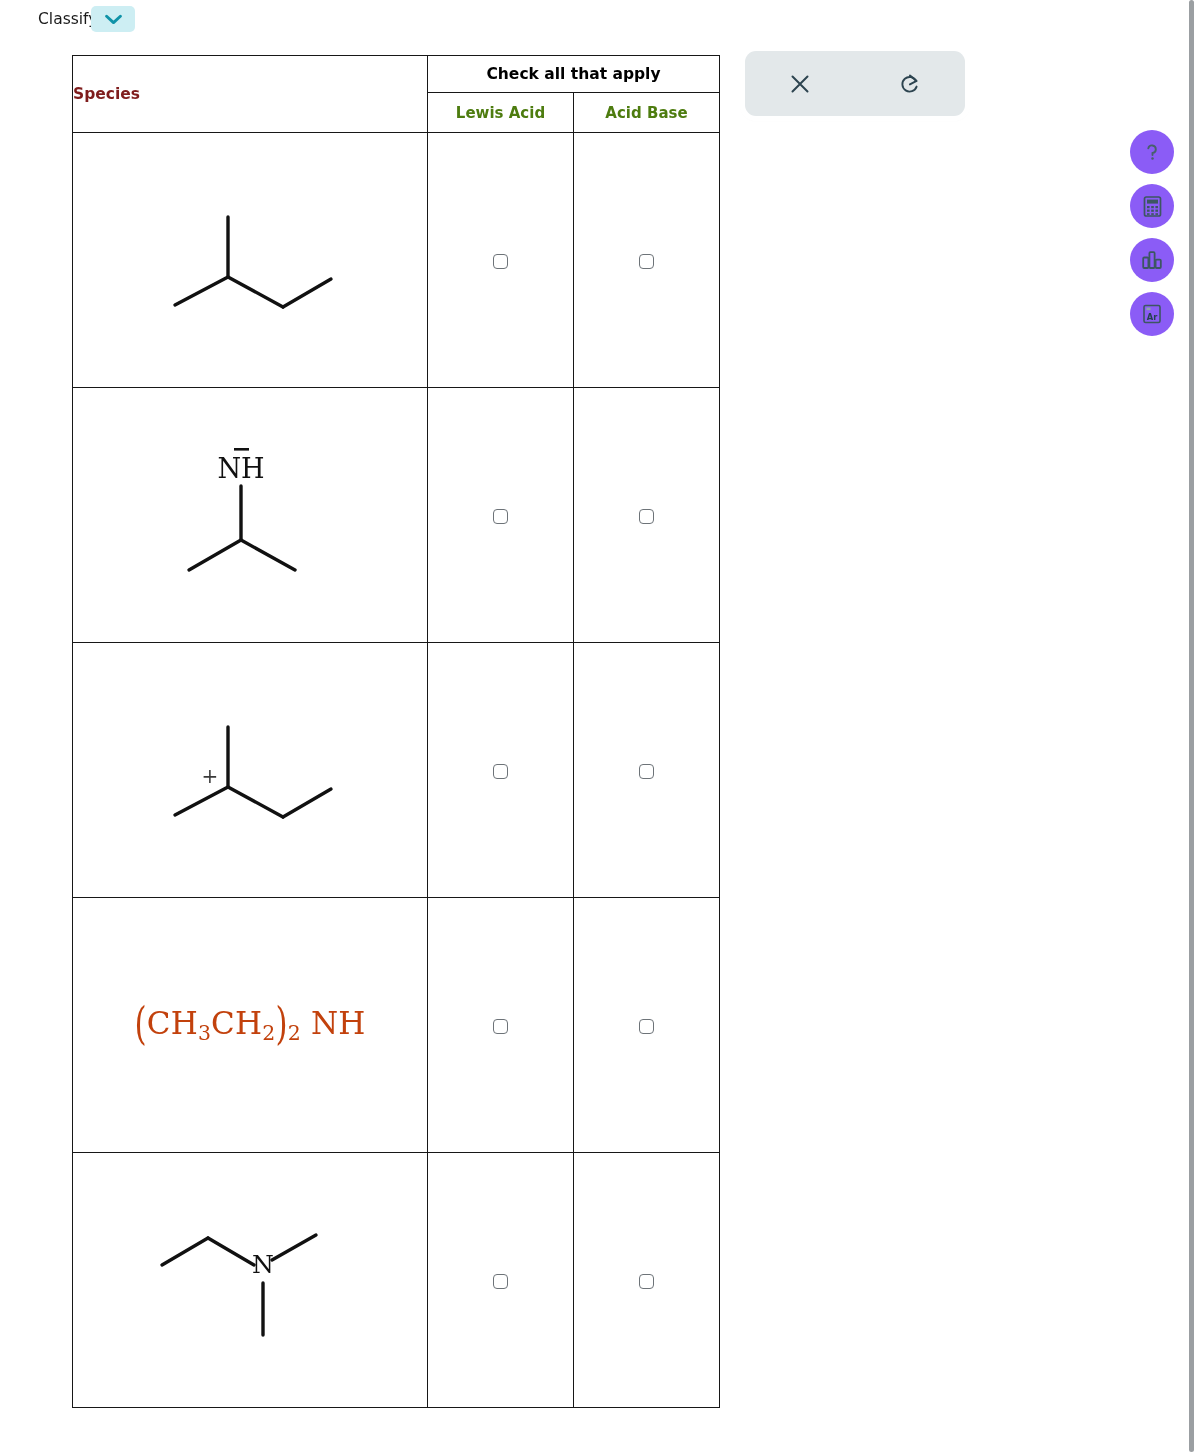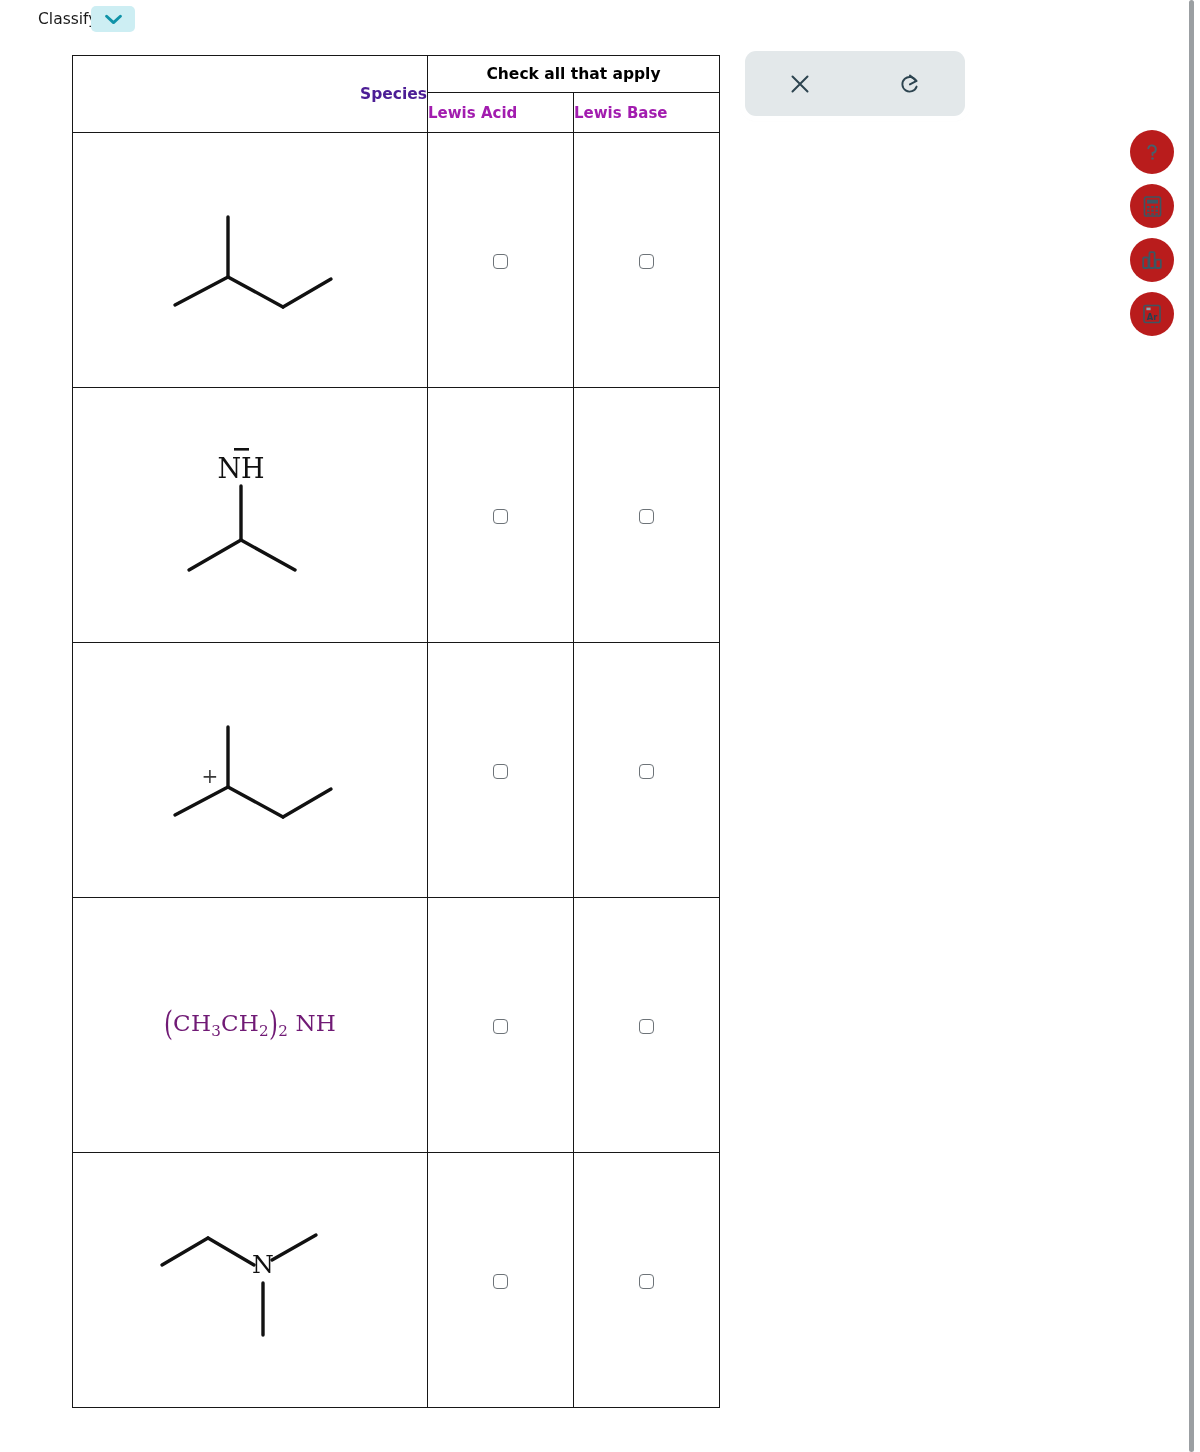--- a/index.html
+++ b/index.html
@@ -53,40 +53,40 @@
     border-collapse: collapse;
     table-layout: fixed;
   }
   .species-table td, .species-table th {
     border: 1.6px solid #171717;
     padding: 0;
     margin: 0;
   }
   .th-species {
     width: 354px;
-    text-align: right;
+    text-align: left;
     font-size: 15.5px;
     font-weight: bold;
-    color: #4c1d95;
+    color: #7f1d1d;
     height: 76px;
     vertical-align: middle;
   }
   .th-checkall {
     text-align: center;
     font-size: 15.5px;
     font-weight: bold;
     color: #000;
     height: 36px;
   }
   .th-sub {
     width: 147px;
-    text-align: left;
+    text-align: center;
     font-size: 15px;
     font-weight: bold;
-    color: #a21caf;
+    color: #4d7c0f;
     height: 38px;
   }
   .cell-species {
     height: 254px;
     vertical-align: middle;
     text-align: center;
   }
   .cell-check {
     vertical-align: middle;
     text-align: center;
@@ -108,22 +108,22 @@
   
   .mol-wrap {
     display: flex;
     align-items: flex-start;
     justify-content: center;
     width: 100%;
   }
   .mol-svg { display:block; }
   .formula {
     font-family: "DejaVu Serif", "Liberation Serif", serif;
-    font-size: 23px;
-    color: #701a75;
+    font-size: 31px;
+    color: #c2410c;
     letter-spacing: 0.2px;
     white-space: nowrap;
   }
   .formula sub {
     font-size: 0.66em;
     vertical-align: -0.30em;
   }
   .paren-big {
     display: inline-block;
     transform: scaleY(1.45);
@@ -165,21 +165,21 @@
     width: 48px;
     display: flex;
     flex-direction: column;
     align-items: center;
     gap: 10px;
   }
   .rail-btn {
     width: 44px;
     height: 44px;
     border-radius: 50%;
-    background: #b91c1c;
+    background: #8b5cf6;
     display: flex;
     align-items: center;
     justify-content: center;
     cursor: pointer;
   }
   .rail-btn svg { display:block; }
 
   
   .edge-scroll {
     position: absolute;
@@ -207,21 +207,21 @@
 </div>
 
 <table class="species-table">
   <thead>
     <tr>
       <th class="th-species" rowspan="2">Species</th>
       <th class="th-checkall" colspan="2">Check all that apply</th>
     </tr>
     <tr>
       <th class="th-sub">Lewis Acid</th>
-      <th class="th-sub">Lewis Base</th>
+      <th class="th-sub">Acid Base</th>
     </tr>
   </thead>
   <tbody>
 
     <tr>
       <td class="cell-species">
         <div class="mol-wrap">
           <svg class="mol-svg" width="190" height="110" viewBox="0 0 190 110" aria-hidden="true">
             <g fill="none" stroke="#111111" stroke-width="3.4" stroke-linecap="round" stroke-linejoin="round">
               <path d="M73 12 L73 72"></path>

